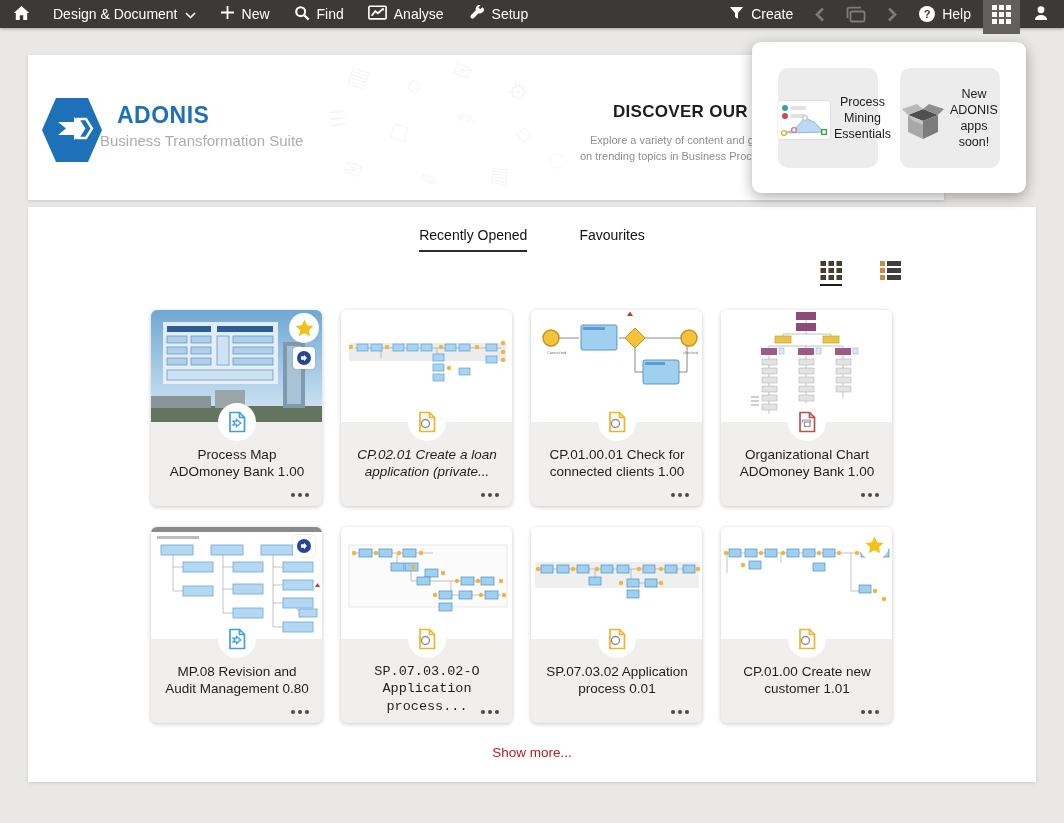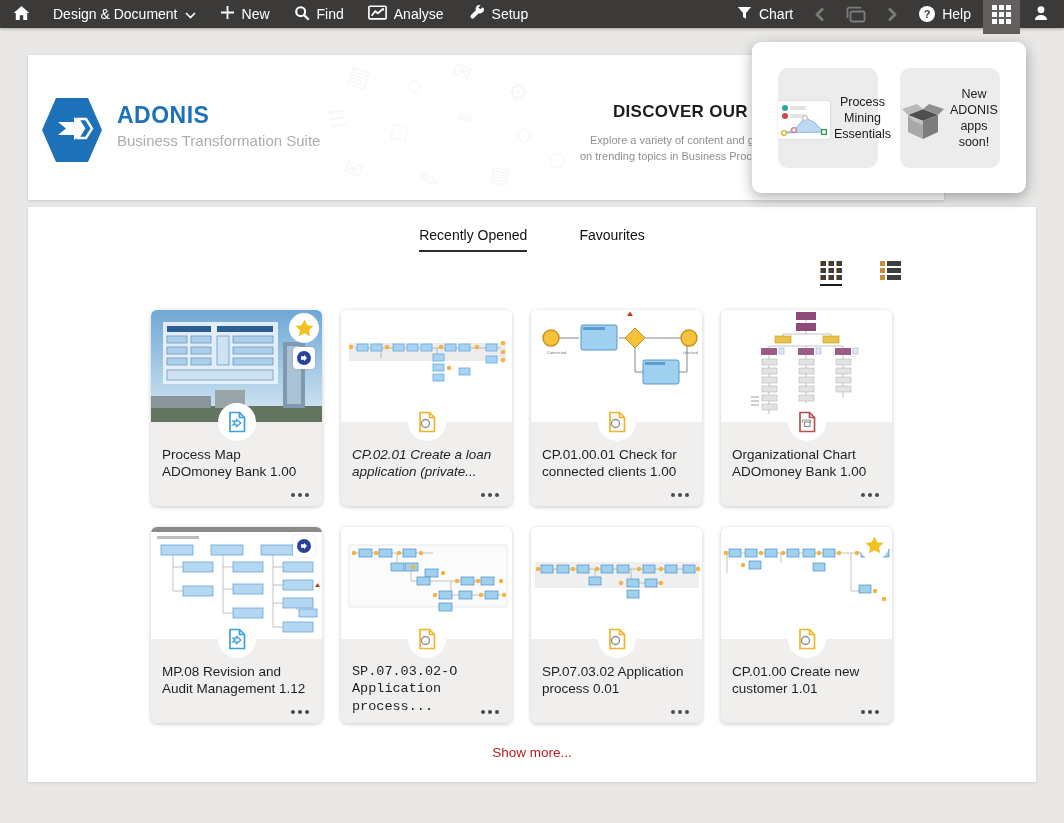--- a/index.html
+++ b/index.html
@@ -21,21 +21,21 @@
   .apps-grid span { background:#fff; }
   .person-btn { padding:0 14px 0 12px; height:40px; display:flex; align-items:center; cursor:pointer; }
   .help-circle { width:16px; height:16px; border-radius:50%; background:#fff; color:#3b3a39;
                  font-size:11px; font-weight:bold; display:flex; align-items:center; justify-content:center; }
 
   
   .banner { position:absolute; left:28px; top:55px; width:916px; height:145px; background:#fff;
             box-shadow:0 1px 3px rgba(0,0,0,.15); z-index:1; }
   .logo-wrap { position:absolute; left:12px; top:40px; width:64px; height:70px; }
   .brand { position:absolute; left:89px; top:47px; font-size:23px; font-weight:bold; color:#1d71b8; letter-spacing:.5px; }
-  .tagline { position:absolute; left:89px; top:77px; font-size:15px; color:#adadad; }
+  .tagline { position:absolute; left:72px; top:77px; font-size:15px; color:#adadad; }
   .doodle { position:absolute; color:#8a8a8a; opacity:.07; font-family:"DejaVu Sans", sans-serif; }
   .disc-head { position:absolute; left:585px; top:47px; font-size:17px; font-weight:bold; color:#1c1c1c;
                letter-spacing:.3px; white-space:nowrap; }
   .disc-sub1 { position:absolute; left:562px; top:79px; font-size:11px; color:#8f8f8f; white-space:nowrap; }
   .disc-sub2 { position:absolute; left:552px; top:95px; font-size:11px; color:#8f8f8f; white-space:nowrap; }
 
   
   .apps-popup { position:absolute; left:752px; top:42px; width:274px; height:151px; background:#fff;
                 border-radius:9px; box-shadow:0 4px 14px rgba(0,0,0,.32); z-index:50; }
   .popup-tile { position:absolute; top:26px; width:100px; height:100px; background:#ececec; border-radius:10px;
@@ -56,21 +56,21 @@
   .toggle.active { border-bottom-color:#1b1b1b; }
   .grid-ico { display:grid; grid-template-columns:repeat(3,6px); grid-template-rows:repeat(3,5px); gap:2px; }
   .grid-ico span { background:#3e3e3e; border-left:1.5px solid #c98b3c; }
   .list-ico { display:flex; flex-direction:column; gap:2px; }
   .list-ico .lrow { display:flex; gap:2px; }
   .list-ico .dot { width:5px; height:5px; background:#c98b3c; }
   .list-ico .bar { width:14px; height:5px; background:#3e3e3e; }
 
   
   .tile { position:absolute; width:171px; height:196px; background:#f1efee; border-radius:6px;
-          box-shadow:0 1px 4px rgba(0,0,0,.22); cursor:pointer; }
+          box-shadow:0 1px 4px rgba(0,0,0,.22); cursor:pointer;text-align:center; }
   .thumb { position:absolute; left:0; top:0; width:171px; height:112px; background:#fff;
            border-radius:6px 6px 0 0; overflow:hidden; }
   .type-circle { position:absolute; left:50%; top:93px; transform:translateX(-50%); width:38px; height:38px;
                  background:#fff; border-radius:50%; display:flex; align-items:center; justify-content:center; }
   .tile-title { position:absolute; left:11px; top:136px; width:150px; font-size:13.5px; line-height:1.28;
                 color:#1f1f1f; }
   .tile-dots { position:absolute; right:13px; bottom:9px; display:flex; gap:3px; }
   .tile-dots i { width:4px; height:4px; border-radius:50%; background:#4a4a4a; }
   .star-badge { position:absolute; right:3px; top:3px; width:30px; height:30px; background:#fff; border-radius:50%;
                 display:flex; align-items:center; justify-content:center; }
@@ -139,21 +139,21 @@
       <span>Setup</span>
     </div>
 
     <div class="topbar-right">
       <div class="nav-item">
         <span>
           <svg width="15" height="15" viewBox="0 0 16 16">
               <polygon points="1,2 15,2 9.6,8.6 9.6,14.6 6.4,12.8 6.4,8.6" fill="#fff"></polygon>
             </svg>
         </span>
-        <span>Chart</span>
+        <span>Create</span>
       </div>
       <div class="nav-arrow">
         <svg width="10" height="15" viewBox="0 0 10 15">
             <polyline points="8,1.5 2,7.5 8,13.5" fill="none" stroke="#7d7c7b" stroke-width="2.6"></polyline>
           </svg>
       </div>
       <div class="nav-arrow">
         <svg width="22" height="17" viewBox="0 0 22 17">
             <rect x="5.5" y="5.5" width="14" height="10" rx="1.5" fill="none" stroke="#7d7c7b" stroke-width="1.8"></rect>
             <path d="M2.5 12 V3.5 a1.8 1.8 0 0 1 1.8 -1.8 H16" fill="none" stroke="#7d7c7b" stroke-width="1.8"></path>
@@ -556,21 +556,21 @@
             </svg>
           </span>
       </div>
       <div class="type-circle">
         <svg width="24" height="24" viewBox="0 0 24 24">
           <path d="M5 2.5 H14.5 L19.5 7.5 V21.5 H5 Z" fill="#fff" stroke="#3f9fdd" stroke-width="1.7"></path>
           <path d="M14.5 2.5 V7.5 H19.5" fill="none" stroke="#3f9fdd" stroke-width="1.7"></path>
           <polygon points="8,11.2 11.5,11.2 11.5,9.4 15.8,13 11.5,16.6 11.5,14.8 8,14.8 10,13" fill="none" stroke="#3f9fdd" stroke-width="1.3"></polygon>
         </svg>
       </div>
-      <div class="tile-title">MP.08 Revision and Audit Management 1.12</div>
+      <div class="tile-title">MP.08 Revision and Audit Management 0.80</div>
       <div class="tile-dots">
           <i></i>
           <i></i>
           <i></i>
         </div>
     </div>
 
     <div class="tile" style="left:313px; top:320px;font-family:Liberation Mono, monospace;">
       <div class="thumb">
         <svg width="171" height="112" viewBox="0 0 171 112">

